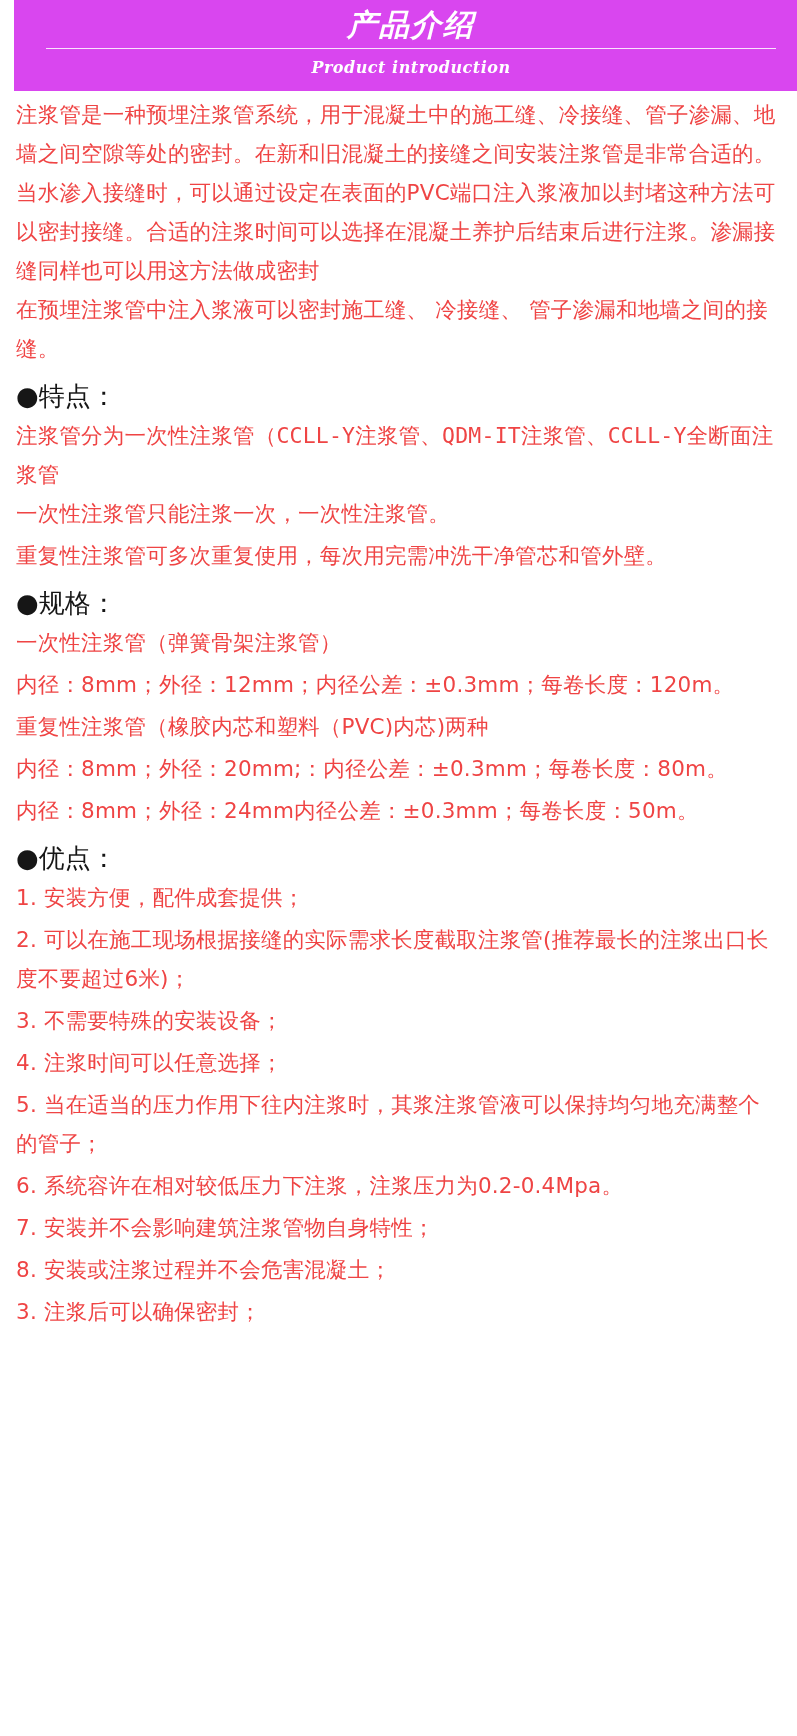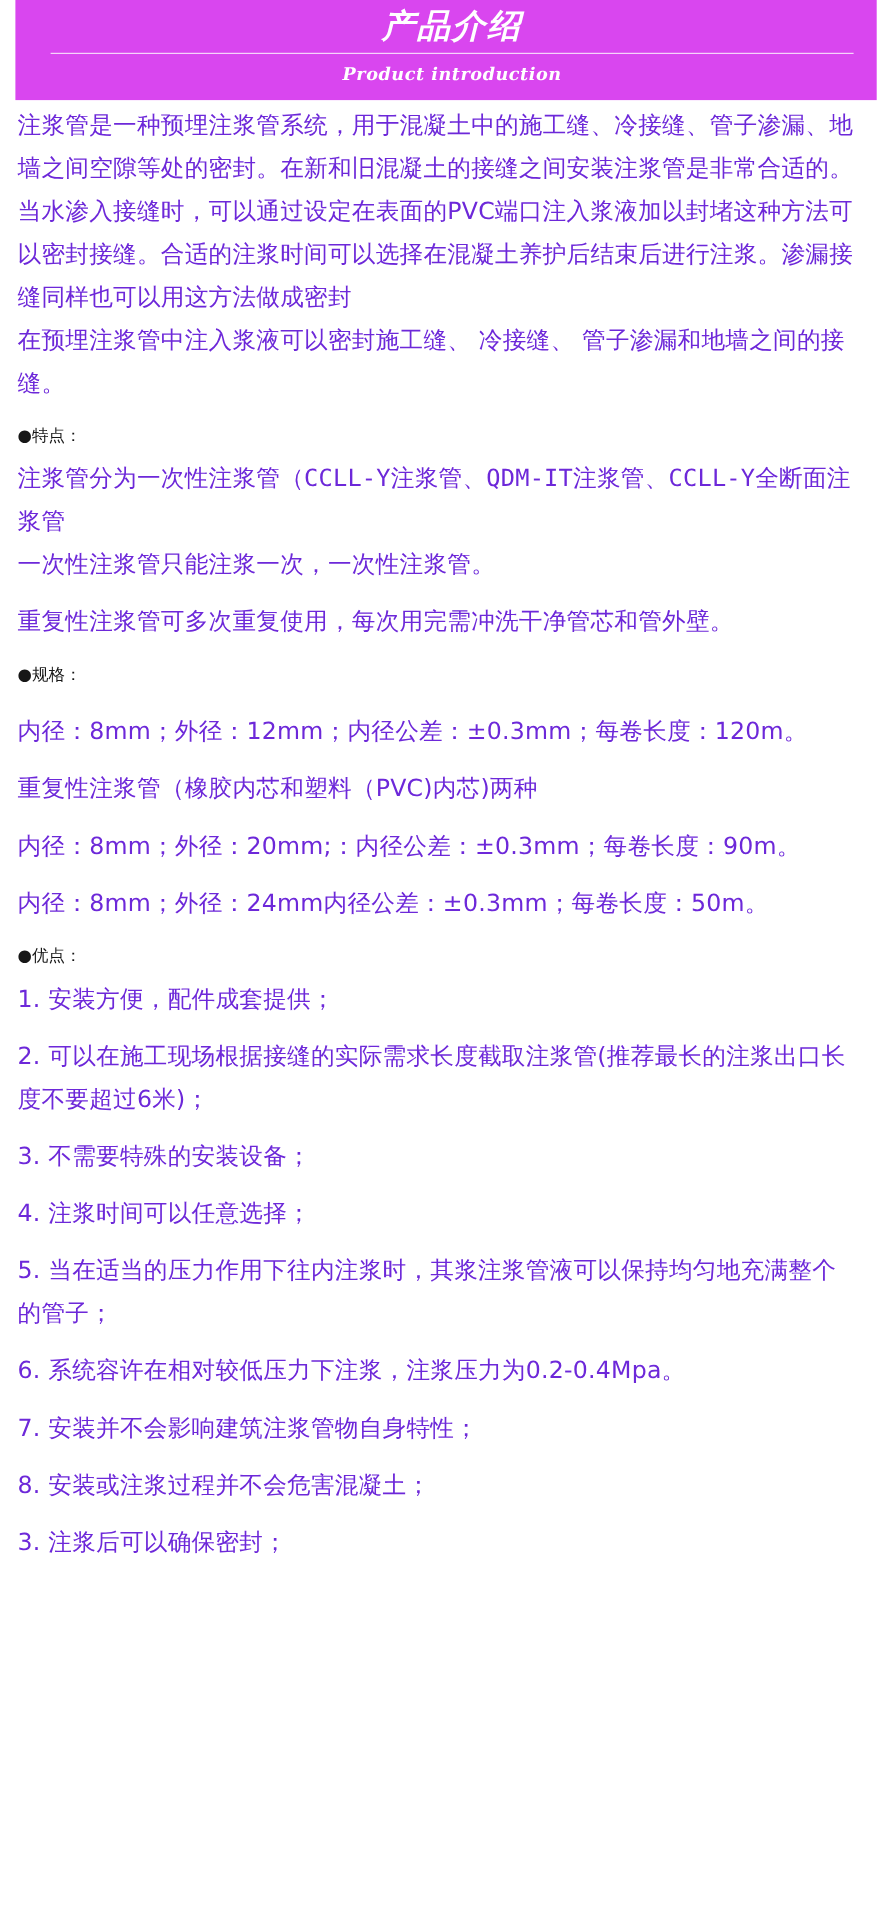--- a/index.html
+++ b/index.html
@@ -52,29 +52,29 @@
   }
   
   .content {
     padding: 4px 2px 0 2px;
   }
   p.para {
     margin: 0;
     font-size: 21.5px;
     line-height: 39px;
     letter-spacing: 0.2px;
-    color: #6d28d9;
+    color: #ef4444;
     text-align: left;
   }
   p.para.gap {
-    margin-top: 13px;
+    margin-top: 3px;
   }
   p.bullet-head {
     margin: 9px 0 0 0;
-    font-size: 15px;
+    font-size: 26px;
     line-height: 39px;
     color: #161616;
   }
   .mono {
     font-family: "DejaVu Sans Mono", "Liberation Mono", monospace;
     font-size: 19.5px;
     letter-spacing: 0;
   }
 </style>
 </head>
@@ -92,23 +92,24 @@
 
     <p class="para">注浆管是一种预埋注浆管系统，用于混凝土中的施工缝、冷接缝、管子渗漏、地墙之间空隙等处的密封。在新和旧混凝土的接缝之间安装注浆管是非常合适的。当水渗入接缝时，可以通过设定在表面的PVC端口注入浆液加以封堵这种方法可以密封接缝。合适的注浆时间可以选择在混凝土养护后结束后进行注浆。渗漏接缝同样也可以用这方法做成密封</p>
     <p class="para">在预埋注浆管中注入浆液可以密封施工缝、 冷接缝、 管子渗漏和地墙之间的接缝。</p>
 
     <p class="bullet-head">●特点：</p>
     <p class="para mono">注浆管分为一次性注浆管（CCLL-Y注浆管、QDM-IT注浆管、CCLL-Y全断面注浆管</p>
     <p class="para">一次性注浆管只能注浆一次，一次性注浆管。</p>
     <p class="para gap">重复性注浆管可多次重复使用，每次用完需冲洗干净管芯和管外壁。</p>
 
     <p class="bullet-head">●规格：</p>
+    <p class="para">一次性注浆管（弹簧骨架注浆管）</p>
     <p class="para gap">内径：8mm；外径：12mm；内径公差：±0.3mm；每卷长度：120m。</p>
     <p class="para gap">重复性注浆管（橡胶内芯和塑料（PVC)内芯)两种</p>
-    <p class="para gap">内径：8mm；外径：20mm;：内径公差：±0.3mm；每卷长度：90m。</p>
+    <p class="para gap">内径：8mm；外径：20mm;：内径公差：±0.3mm；每卷长度：80m。</p>
     <p class="para gap">内径：8mm；外径：24mm内径公差：±0.3mm；每卷长度：50m。</p>
 
     <p class="bullet-head">●优点：</p>
     <p class="para">1. 安装方便，配件成套提供；</p>
     <p class="para gap">2. 可以在施工现场根据接缝的实际需求长度截取注浆管(推荐最长的注浆出口长度不要超过6米)；</p>
     <p class="para gap">3. 不需要特殊的安装设备；</p>
     <p class="para gap">4. 注浆时间可以任意选择；</p>
     <p class="para gap">5. 当在适当的压力作用下往内注浆时，其浆注浆管液可以保持均匀地充满整个的管子；</p>
     <p class="para gap">6. 系统容许在相对较低压力下注浆，注浆压力为0.2-0.4Mpa。</p>
     <p class="para gap">7. 安装并不会影响建筑注浆管物自身特性；</p>

